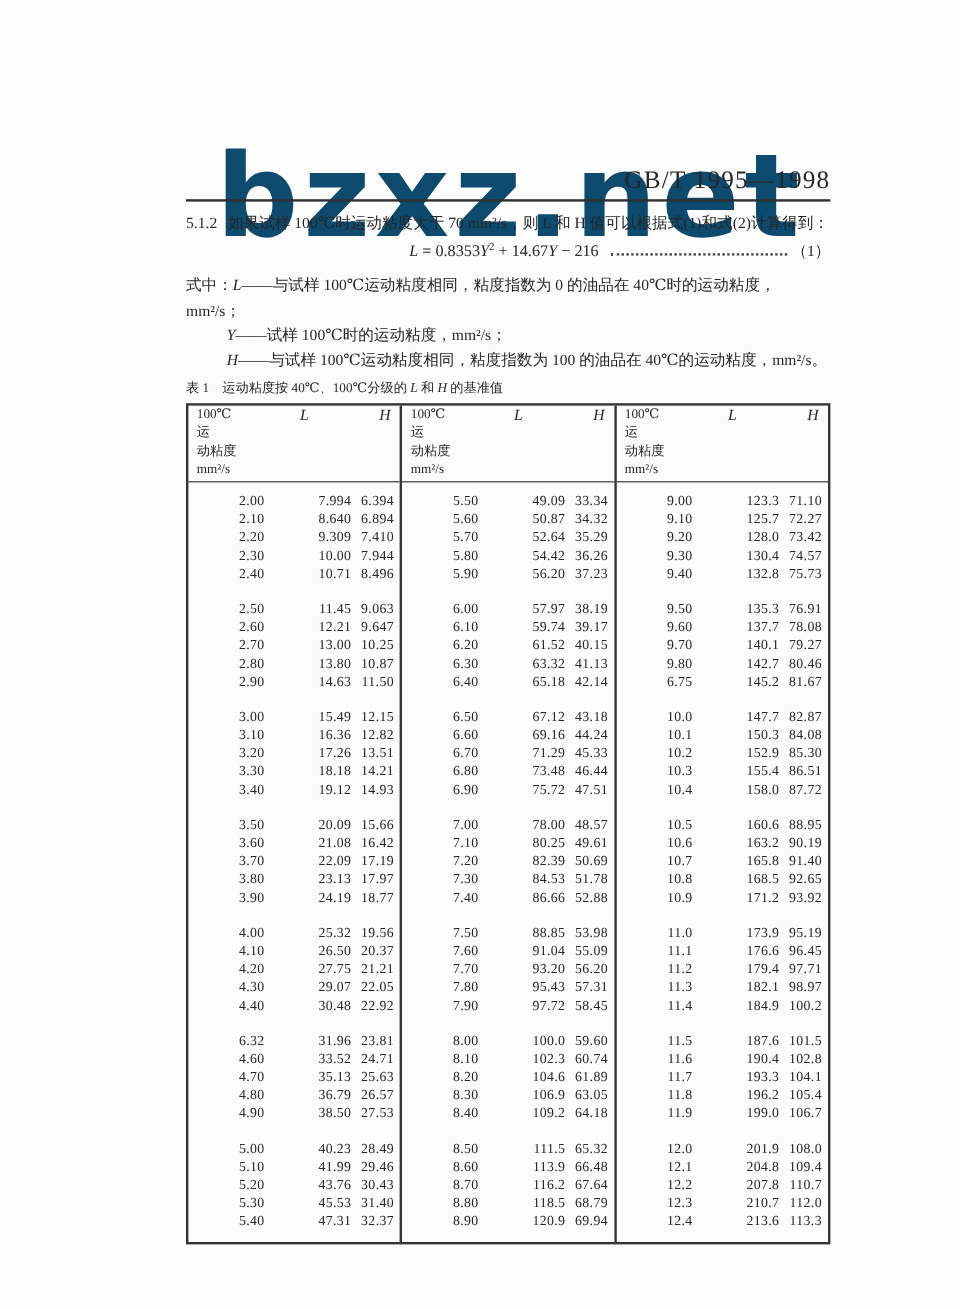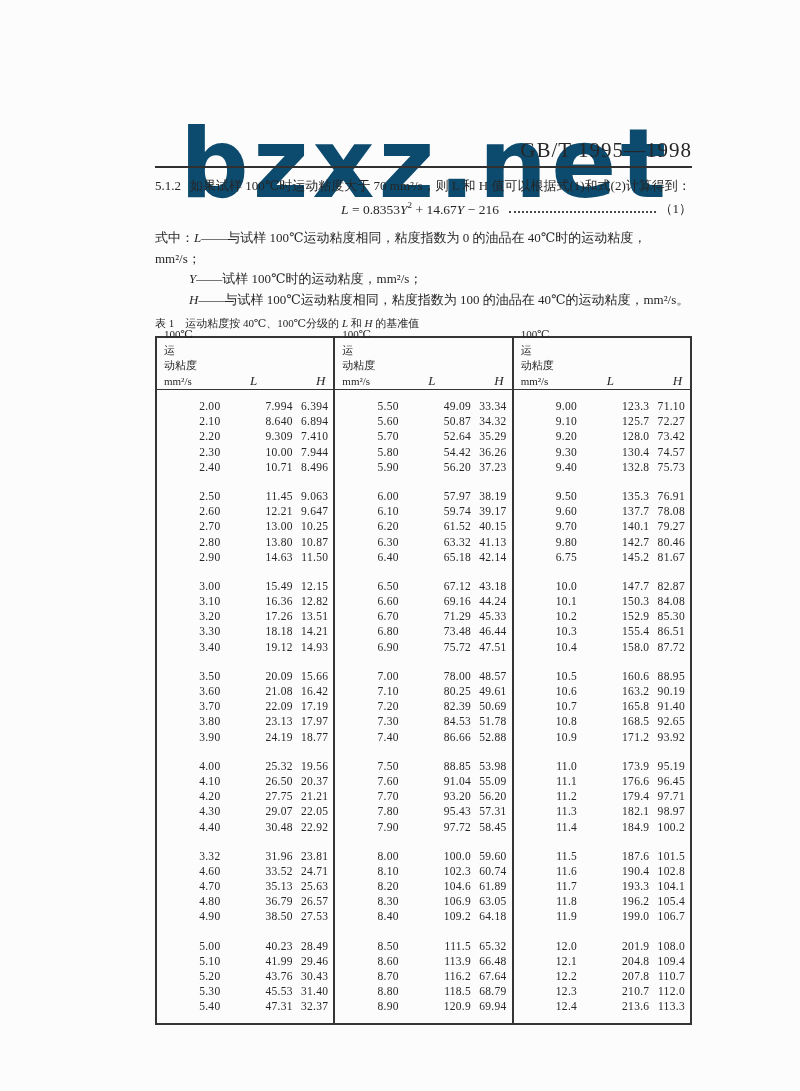--- a/index.html
+++ b/index.html
@@ -28,21 +28,21 @@
   .f-body sup { font-size:9px; }
   .leader { flex:1 1 auto; border-bottom:2px dotted #4a4a4a; margin:0 4px 4px 10px; }
   .eq-num { font-size:13px; white-space:nowrap; }
   .definitions { margin-top:5px; }
   .def-line { font-size:13px; line-height:1.6; }
   .def-indent { margin-left:34px; }
   .table-caption { font-size:11px; margin-top:5px; margin-bottom:5px; }
   .vtable { display:flex; border:2px solid #353535; width:100%; background:transparent; }
   .vgroup { flex:1 1 0; min-width:0; }
   .vgroup + .vgroup { border-left:2px solid #353535; }
-  .ghead { display:flex; align-items:flex-end; height:52px; border-bottom:1px solid #353535;gap:32px; }
+  .ghead { display:flex; align-items:flex-start; height:64px; border-bottom:1px solid #353535;gap:32px; }
   .gh-visc { width:36%; padding-left:7px; font-size:11px; line-height:1.4; }
   .gh-col { text-align:center; font-size:13px; font-style:italic; }
   .gh-l { width:41%; } .gh-h { width:23%; }
   .gbody { padding-top:9px; padding-bottom:8px; }
   .grow { display:flex; height:15.2px; line-height:15.2px; font-size:11.5px; letter-spacing:0.3px; }
   .c1 { width:36%; text-align:right; }
   .c2 { width:41%; text-align:right; }
   .c3 { width:23%; text-align:right; padding-right:5px; }
   .gspace { height:14px; }
 </style>
@@ -209,21 +209,21 @@
               <div class="c2">29.07</div>
               <div class="c3">22.05</div>
             </div>
             <div class="grow">
               <div class="c1">4.40</div>
               <div class="c2">30.48</div>
               <div class="c3">22.92</div>
             </div>
             <div class="gspace"></div>
             <div class="grow">
-              <div class="c1">3.32</div>
+              <div class="c1">6.32</div>
               <div class="c2">31.96</div>
               <div class="c3">23.81</div>
             </div>
             <div class="grow">
               <div class="c1">4.60</div>
               <div class="c2">33.52</div>
               <div class="c3">24.71</div>
             </div>
             <div class="grow">
               <div class="c1">4.70</div>

